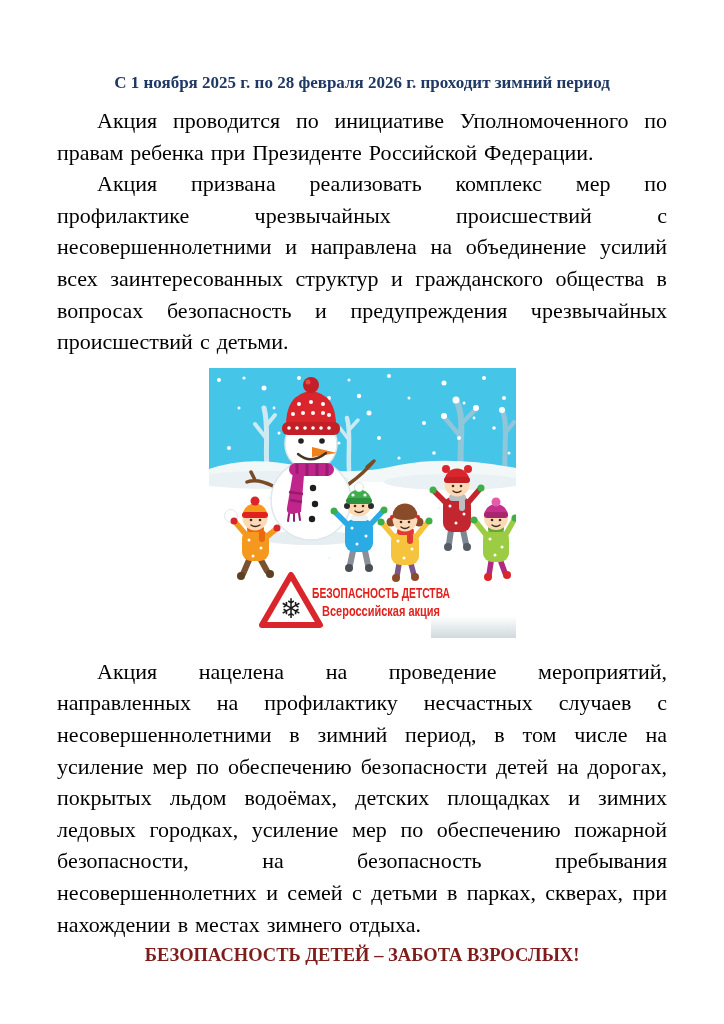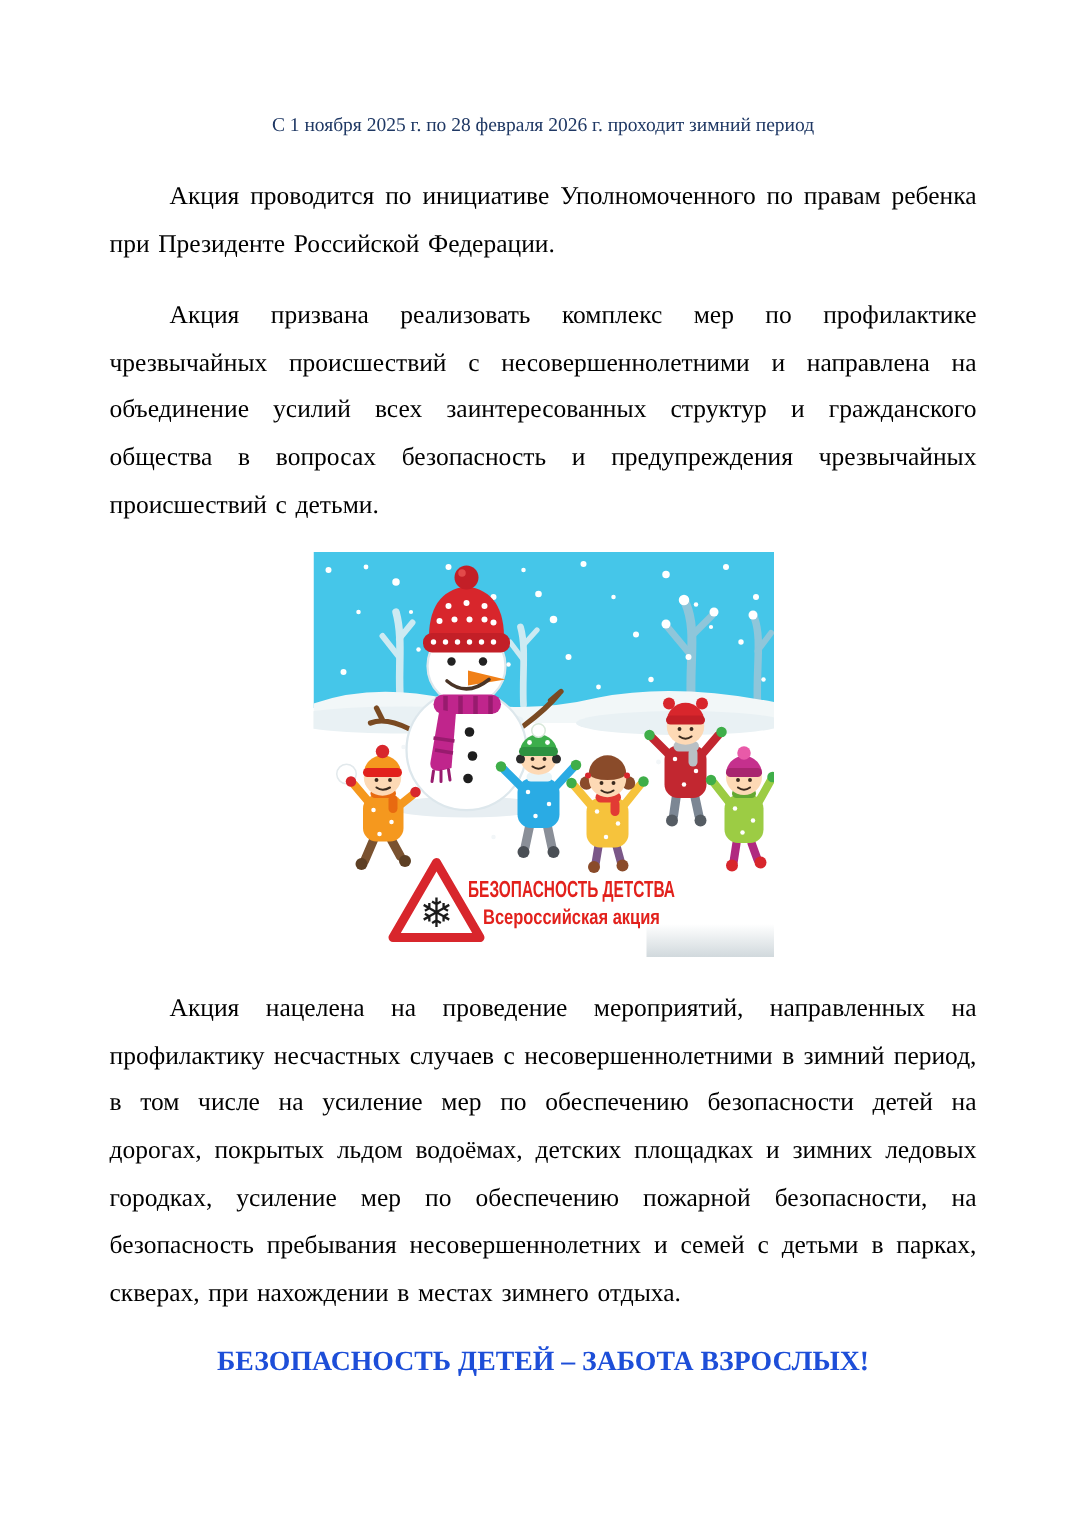--- a/index.html
+++ b/index.html
@@ -9,43 +9,42 @@
     margin:0 auto;
     background:#ffffff;
     box-sizing:border-box;
     padding:66px 57px 0 57px;
     font-family:"Liberation Serif", serif;
     color:#000;
     overflow:hidden;
   }
   .title {
     color:#1f3864;
-    font-weight:normal;
-    font-size:13px;
+    font-weight:bold;
+    font-size:17px;
     line-height:33px;
     text-align:center;
     margin:0 0 6px 0;
   }
   .body-para {
-    font-size:17px;
+    font-size:22px;
     line-height:31.6px;
     text-align:justify;
     text-indent:40px;
-    margin:16px;
+    margin:0;
     word-spacing:1.5px;
   }
   .figure {
     width:307px; height:272px;
     margin:10px auto 0 auto;
   }
   .figure svg { display:block; }
   .banner {
-    margin-top:16px;
     text-align:center;
-    color:#1d4ed8;
+    color:#7f1d1d;
     font-weight:bold;
     font-size:18.5px;
     line-height:31.6px;
   }
   .sign-title   { font-family:"Liberation Sans", sans-serif; font-weight:bold; fill:#e2211c; }
   .sign-sub     { font-family:"Liberation Sans", sans-serif; font-weight:bold; fill:#e2211c; }
   .flake-glyph  { font-family:"DejaVu Sans", sans-serif; fill:#1b1b1b; }
 </style>
 </head>
 <body>

